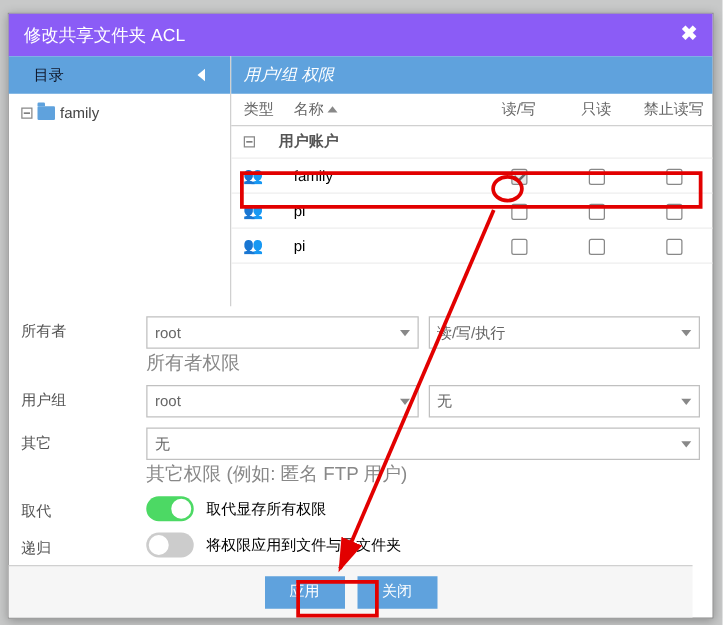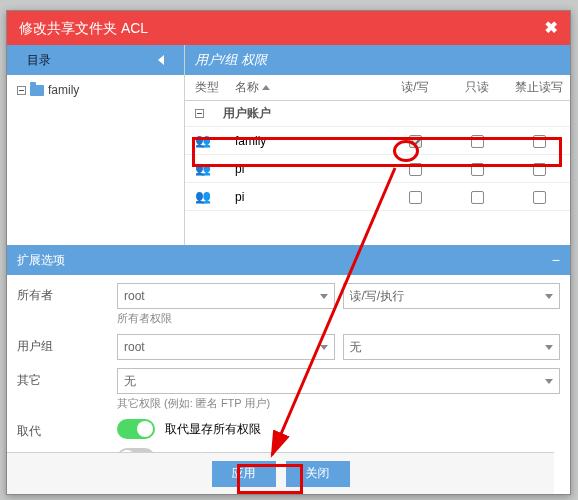--- a/index.html
+++ b/index.html
@@ -1,18 +1,18 @@
 <!DOCTYPE html>
 <html><head>
 <meta charset="utf-8">
 <style>
 *{box-sizing:border-box;margin:0;padding:0;font-family:"Microsoft YaHei",Arial,sans-serif;font-size:12px;}
 body{background:#c8c9c9;width:578px;height:500px;position:relative;overflow:hidden;}
 .dialog{position:absolute;top:10px;left:6px;width:565px;height:485px;background:#fff;border:1px solid #888;box-shadow:0 2px 8px rgba(0,0,0,0.3);}
-.dlg-header{background:#ef4444;color:#fff;height:34px;line-height:34px;padding:0 12px;display:flex;justify-content:space-between;align-items:center;}
+.dlg-header{background:#8b5cf6;color:#fff;height:34px;line-height:34px;padding:0 12px;display:flex;justify-content:space-between;align-items:center;}
 .dlg-header .title{font-size:14px;}
 .close-x{color:#fff;cursor:pointer;font-size:16px;font-weight:bold;}
 .upper{display:flex;height:200px;}
 .dir-panel{width:178px;border-right:1px solid #d0d0d0;display:flex;flex-direction:column;}
 .panel-head{background:#5fa2dd;color:#0f172a;height:30px;line-height:30px;padding:0 20px;display:flex;justify-content:space-between;align-items:center;font-size:13px;}
 .tri{width:0;height:0;border-top:5px solid transparent;border-bottom:5px solid transparent;border-right:6px solid #fff;cursor:pointer;}
 .tree{padding:8px 10px;}
 .tree-row{display:flex;align-items:center;gap:4px;color:#444;}
 .folder{width:14px;height:11px;background:#5fa2dd;border-radius:1px;position:relative;}
 .folder:before{content:"";position:absolute;top:-3px;left:0;width:6px;height:3px;background:#5fa2dd;border-radius:1px 1px 0 0;}
@@ -32,21 +32,21 @@
 .chk.checked{background:#e8e8e8;}
 .chk.checked:after{content:"";position:absolute;left:3px;top:0px;width:4px;height:7px;border:solid #666;border-width:0 2px 2px 0;transform:rotate(45deg);}
 .ext-head{background:#5fa2dd;color:#fff;height:30px;line-height:30px;padding:0 10px;display:flex;justify-content:space-between;align-items:center;font-size:13px;}
 .coll{color:#fff;font-size:14px;cursor:pointer;}
 .form-area{padding:8px 10px 4px 10px;}
 .form-row{display:flex;align-items:flex-start;margin-bottom:8px;}
 .form-lbl{width:100px;color:#555;padding-top:4px;}
 .form-ctrl{flex:1;display:flex;gap:8px;}
 .select-box{flex:1;height:26px;border:1px solid #c0c0c0;background:#fff;display:flex;align-items:center;justify-content:space-between;padding:0 6px;color:#666;cursor:pointer;}
 .dd-arr{width:0;height:0;border-left:4px solid transparent;border-right:4px solid transparent;border-top:5px solid #888;}
-.hint{font-size:11px;color:#888;margin-top:2px;}
+.hint{font-size:15px;color:#888;margin-top:2px;}
 .toggle{width:38px;height:20px;border-radius:10px;position:relative;cursor:pointer;}
 .toggle.on{background:#4cd964;}
 .toggle.off{background:#ccc;}
 .knob{width:16px;height:16px;background:#fff;border-radius:50%;position:absolute;top:2px;}
 .toggle.on .knob{right:2px;}
 .toggle.off .knob{left:2px;}
 .toggle-row{display:flex;align-items:center;gap:10px;}
 .footer{position:absolute;bottom:0;left:0;right:16px;height:42px;border-top:1px solid #d0d0d0;background:#f6f6f6;display:flex;align-items:center;justify-content:center;gap:10px;}
 .btn{height:26px;padding:0 20px;background:#5fa2dd;color:#fff;border:none;cursor:pointer;font-size:12px;}
 
@@ -113,24 +113,20 @@
             <div class="col-type"><span class="people-icon">👥</span></div>
             <div class="col-name">pi</div>
             <div class="col-rw"><span class="chk"></span></div>
             <div class="col-ro"><span class="chk"></span></div>
             <div class="col-no"><span class="chk"></span></div>
           </div>
         </div>
     </div>
   </div>
 
-  <div class="ext-head">
-    <span>扩展选项</span>
-    <span class="coll">−</span>
-  </div>
 
   <div class="form-area">
     <div class="form-row">
       <div class="form-lbl">所有者</div>
       <div style="flex:1">
         <div class="form-ctrl">
           <div class="select-box">
             <span>root</span>
               <span class="dd-arr"></span>
           </div>

